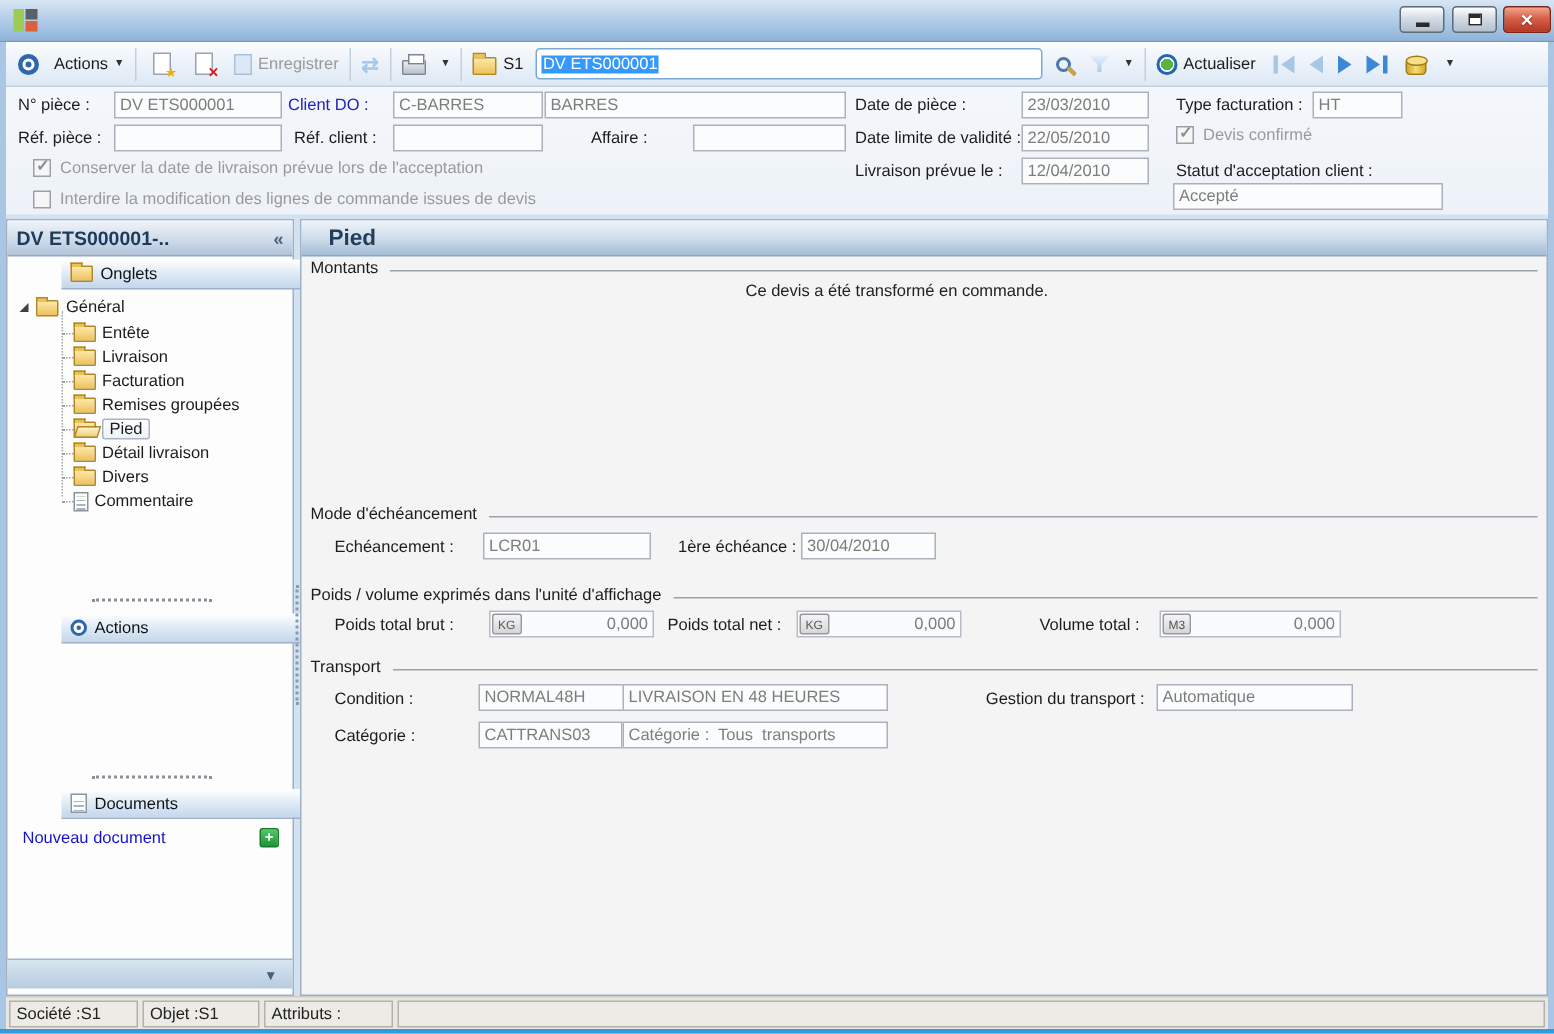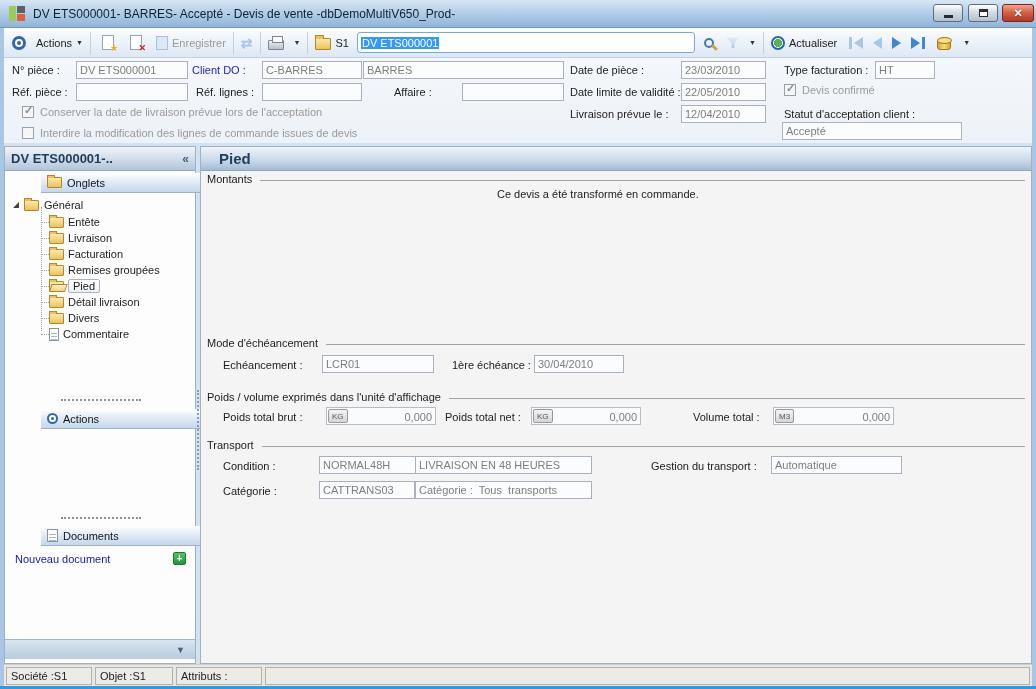--- a/index.html
+++ b/index.html
@@ -144,21 +144,21 @@
   .main { position:absolute; left:200px; top:146px; width:832px; height:518px;
     background:#f4f4f4; border:1px solid #9fb0c4; }
   .main-header { position:absolute; left:0; top:0; width:100%; height:24px;
     background:linear-gradient(180deg,#eef3f9 0%,#ccdbea 55%,#a3bcd4 100%);
     border-bottom:1px solid #8fa6bf; display:flex; align-items:center; padding:0 18px; }
   .main-title { font-weight:bold; font-size:15px; color:#22405e; }
   .group { position:absolute; left:6px; right:6px; display:flex; align-items:center; gap:8px; }
   .group .line { flex:1; height:1px; background:#9aa2ac; margin-top:2px; }
   .msg { position:absolute; white-space:nowrap; color:#222; }
   .unitbox { position:absolute; height:18px; border:1px solid #b6bcc5; background:#fafbfc;
-    display:flex; align-items:flex-end; padding:1px; }
+    display:flex; align-items:center; padding:1px; }
   .unitbtn { height:14px; padding:0 3px; font-size:8px; color:#555; border:1px solid #97999c; border-radius:2px;
     background:linear-gradient(#f4f4f4,#d6d6d6); display:flex; align-items:center; flex:none;}
   .unitval { flex:1; text-align:right; color:#7d7d7d; padding-right:2px; }
   
   .statusbar { position:absolute; left:4px; top:664px; width:1028px; height:22px; background:#e9e7e1;
     border-top:1px solid #cfcdc7; }
   .sbox { position:absolute; top:2px; height:18px; line-height:16px; border:1px solid #b3b1aa; background:#ecebe5;
     padding:0 4px; color:#222; white-space:nowrap; overflow:hidden; }
   .border-l { position:absolute; left:0; top:28px; width:4px; height:658px; background:#a9c7e5; }
   .border-r { position:absolute; right:0; top:28px; width:4px; height:658px; background:#a9c7e5; }
@@ -168,21 +168,20 @@
 <body>
 
 <div class="window">
 
   <div class="titlebar">
     <span class="appicon">
         <i class="c1"></i>
         <i class="c2"></i>
         <i class="c3"></i>
       </span>
-    <span class="title-text">DV ETS000001- BARRES- Accepté -  Devis de vente -dbDemoMultiV650_Prod-</span>
     <span class="winbtn btn-min">
         <span class="g-min"></span>
       </span>
     <span class="winbtn btn-restore">
         <span class="g-restore"></span>
       </span>
     <span class="winbtn btn-close">
         <span>✕</span>
       </span>
   </div>
@@ -263,21 +262,21 @@
     <span class="lbl lbl-blue" style="left:188px; top:4px">Client DO :</span>
     <span class="field" style="left:258px; top:3px; width:100px">C-BARRES</span>
     <span class="field" style="left:359px; top:3px; width:201px">BARRES</span>
     <span class="lbl" style="left:566px; top:4px">Date de pièce :</span>
     <span class="field" style="left:677px; top:3px; width:85px">23/03/2010</span>
     <span class="lbl" style="left:780px; top:4px">Type facturation :</span>
     <span class="field" style="left:871px; top:3px; width:60px">HT</span>
 
     <span class="lbl" style="left:8px; top:26px">Réf. pièce :</span>
     <span class="field" style="left:72px; top:25px; width:112px"></span>
-    <span class="lbl" style="left:192px; top:26px">Réf. lignes :</span>
+    <span class="lbl" style="left:192px; top:26px">Réf. client :</span>
     <span class="field" style="left:258px; top:25px; width:100px"></span>
     <span class="lbl" style="left:390px; top:26px">Affaire :</span>
     <span class="field" style="left:458px; top:25px; width:102px"></span>
     <span class="lbl" style="left:566px; top:26px">Date limite de validité :</span>
     <span class="field" style="left:677px; top:25px; width:85px">22/05/2010</span>
     <span class="cb checked" style="left:780px; top:26px"></span>
     <span class="lbl cb-lbl" style="left:798px; top:24px">Devis confirmé</span>
 
     <span class="cb checked" style="left:18px; top:48px"></span>
     <span class="lbl cb-lbl" style="left:36px; top:46px">Conserver la date de livraison prévue lors de l'acceptation</span>
@@ -402,21 +401,21 @@
       <span class="unitval">0,000</span>
     </span>
 
     <div class="group" style="top:292px">
       <span>Transport</span>
         <span class="line"></span>
     </div>
     <span class="lbl" style="left:22px; top:311px">Condition :</span>
     <span class="field" style="left:118px; top:309px; width:108px">NORMAL48H</span>
     <span class="field" style="left:214px; top:309px; width:177px">LIVRAISON EN 48 HEURES</span>
-    <span class="lbl" style="left:450px; top:311px; width:112px; text-align:left">Gestion du transport :</span>
+    <span class="lbl" style="left:450px; top:311px; width:112px; text-align:right">Gestion du transport :</span>
     <span class="field" style="left:570px; top:309px; width:131px">Automatique</span>
     <span class="lbl" style="left:22px; top:336px">Catégorie :</span>
     <span class="field" style="left:118px; top:334px; width:96px">CATTRANS03</span>
     <span class="field" style="left:214px; top:334px; width:177px">Catégorie :  Tous  transports</span>
   </div>
 
   <div class="statusbar">
     <span class="sbox" style="left:2px; width:86px">Société :S1</span>
     <span class="sbox" style="left:91px; width:78px">Objet :S1</span>
     <span class="sbox" style="left:172px; width:86px">Attributs :</span>

